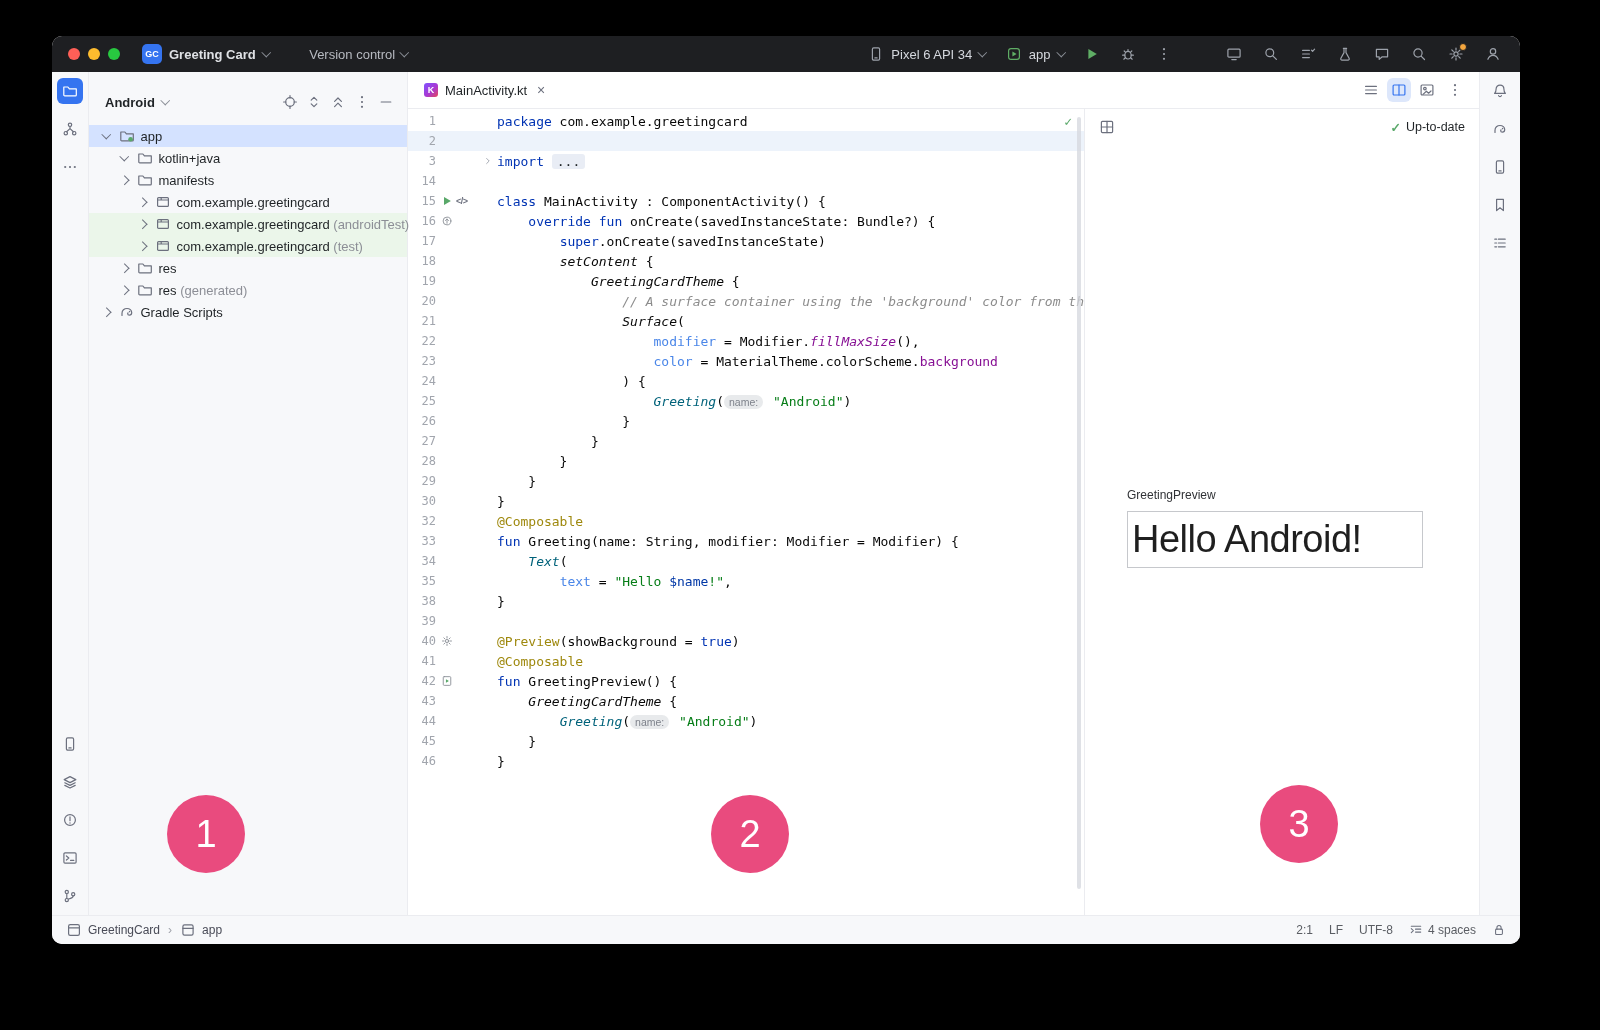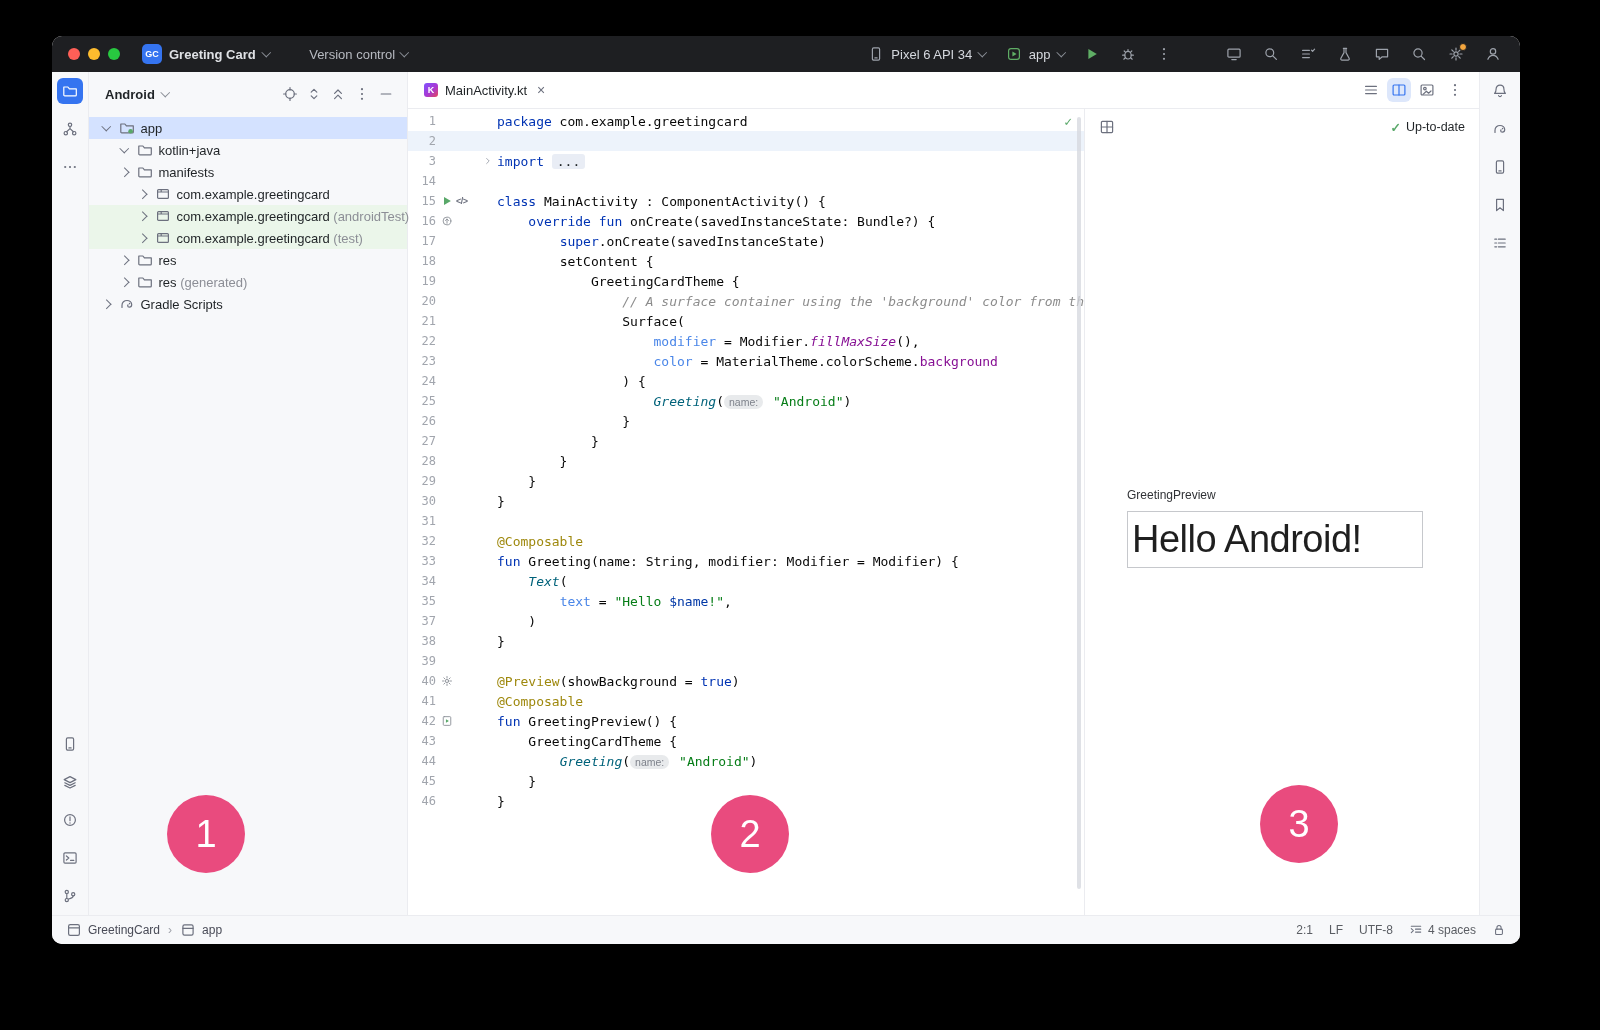--- a/index.html
+++ b/index.html
@@ -35,21 +35,21 @@
 
   
   .body{flex:1;display:flex;min-height:0;background:#fff}
   .left-strip{flex:0 0 36px;background:#f7f8fa;border-right:1px solid #ebecf0;display:flex;
     flex-direction:column;align-items:center;justify-content:space-between;padding:6px 0}
   .strip-group{display:flex;flex-direction:column;gap:12px;align-items:center}
   .left-strip .tool-btn.active{background:#3574F0;color:#fff}
 
   .project-pane{flex:0 0 318px;background:#f7f8fa;border-right:1px solid #ebecf0;display:flex;
     flex-direction:column;min-width:0}
-  .pp-header{flex:0 0 36px;display:flex;align-items:center;padding:4px 10px 0 16px;gap:7px}
+  .pp-header{flex:0 0 36px;display:flex;align-items:center;padding:12px 10px 0 16px;gap:7px}
   .pp-title{font-size:13px;font-weight:600;color:#1f2326}
   .pp-icons{margin-left:auto;display:flex;gap:2px}
   .pp-icons .tool-btn{width:22px;height:22px}
   .tree{padding-top:5px;font-size:13px;color:#1f2326}
   .trow{height:22px;display:flex;align-items:center}
   .trow.sel{background:#D4E2FF}
   .trow.grn{background:#EBF6EA}
   .tchev{width:5.5px;height:5.5px;border-right:1.4px solid #6C707E;border-bottom:1.4px solid #6C707E;
     flex:0 0 auto;margin-right:9px}
   .tchev.d{transform:rotate(45deg);margin-top:-3px}
@@ -79,21 +79,21 @@
   .gut{flex:0 0 56px;display:flex;align-items:center;gap:3px;padding-left:5px;height:100%}
   .gic{display:flex;align-items:center;color:#8A8E96}
   .gic-codetag{font-size:9px;font-weight:700;color:#6C707E;letter-spacing:-.5px;font-family:"Liberation Sans",sans-serif}
   .gic-foldmark{margin-left:auto;margin-right:3px;color:#9DA2AB}
   .codeline{white-space:pre;color:#080808}
   .tk-kw{color:#0033B3}
   .tk-str{color:#067D17}
   .tk-cmt{color:#8C8C8C;font-style:italic}
   .tk-ann{color:#9E880D}
   .tk-na{color:#4A86E8}
-  .tk-it{}
+  .tk-it{font-style:italic}
   .tk-cf{font-style:italic;color:#00627A}
   .tk-sp{font-style:italic;color:#871094}
   .tk-pr{color:#871094}
   .tk-tp{color:#0037A6}
   .tk-chip{background:#E8EAEC;color:#7E828B;border-radius:7px;padding:1px 5px;font-size:10.5px;
     font-family:"Liberation Sans",sans-serif;margin-right:2px}
   .tk-fold{background:#E9EDF5;border-radius:3px;padding:0 5px;color:#1f2326}
   .inspect-ok{position:absolute;top:5px;right:12px;color:#59A869;font-size:13px;font-weight:700}
   .vscroll{position:absolute;right:3px;top:8px;width:4px;height:772px;background:#d4d7dd;border-radius:2px;opacity:.75}
 
@@ -585,48 +585,38 @@
                 <span class="ln">29</span>
                 <span class="gut"></span>
                 <span class="codeline"><span>    }</span></span>
               </div>
               <div class="crow">
                 <span class="ln">30</span>
                 <span class="gut"></span>
                 <span class="codeline"><span>}</span></span>
               </div>
               <div class="crow">
-                <span class="ln">31</span>
-                <span class="gut"></span>
-                <span class="codeline"></span>
-              </div>
-              <div class="crow">
                 <span class="ln">32</span>
                 <span class="gut"></span>
                 <span class="codeline"><span class="tk-ann">@Composable</span></span>
               </div>
               <div class="crow">
                 <span class="ln">33</span>
                 <span class="gut"></span>
                 <span class="codeline"><span class="tk-kw">fun</span><span> Greeting(name: String, modifier: Modifier = Modifier) {</span></span>
               </div>
               <div class="crow">
                 <span class="ln">34</span>
                 <span class="gut"></span>
                 <span class="codeline"><span>    </span><span class="tk-cf">Text</span><span>(</span></span>
               </div>
               <div class="crow">
                 <span class="ln">35</span>
                 <span class="gut"></span>
                 <span class="codeline"><span>        </span><span class="tk-na">text</span><span> = </span><span class="tk-str">"Hello </span><span class="tk-tp">$name</span><span class="tk-str">!"</span><span>,</span></span>
-              </div>
-              <div class="crow">
-                <span class="ln">37</span>
-                <span class="gut"></span>
-                <span class="codeline"><span>    )</span></span>
               </div>
               <div class="crow">
                 <span class="ln">38</span>
                 <span class="gut"></span>
                 <span class="codeline"><span>}</span></span>
               </div>
               <div class="crow">
                 <span class="ln">39</span>
                 <span class="gut"></span>
                 <span class="codeline"></span>

